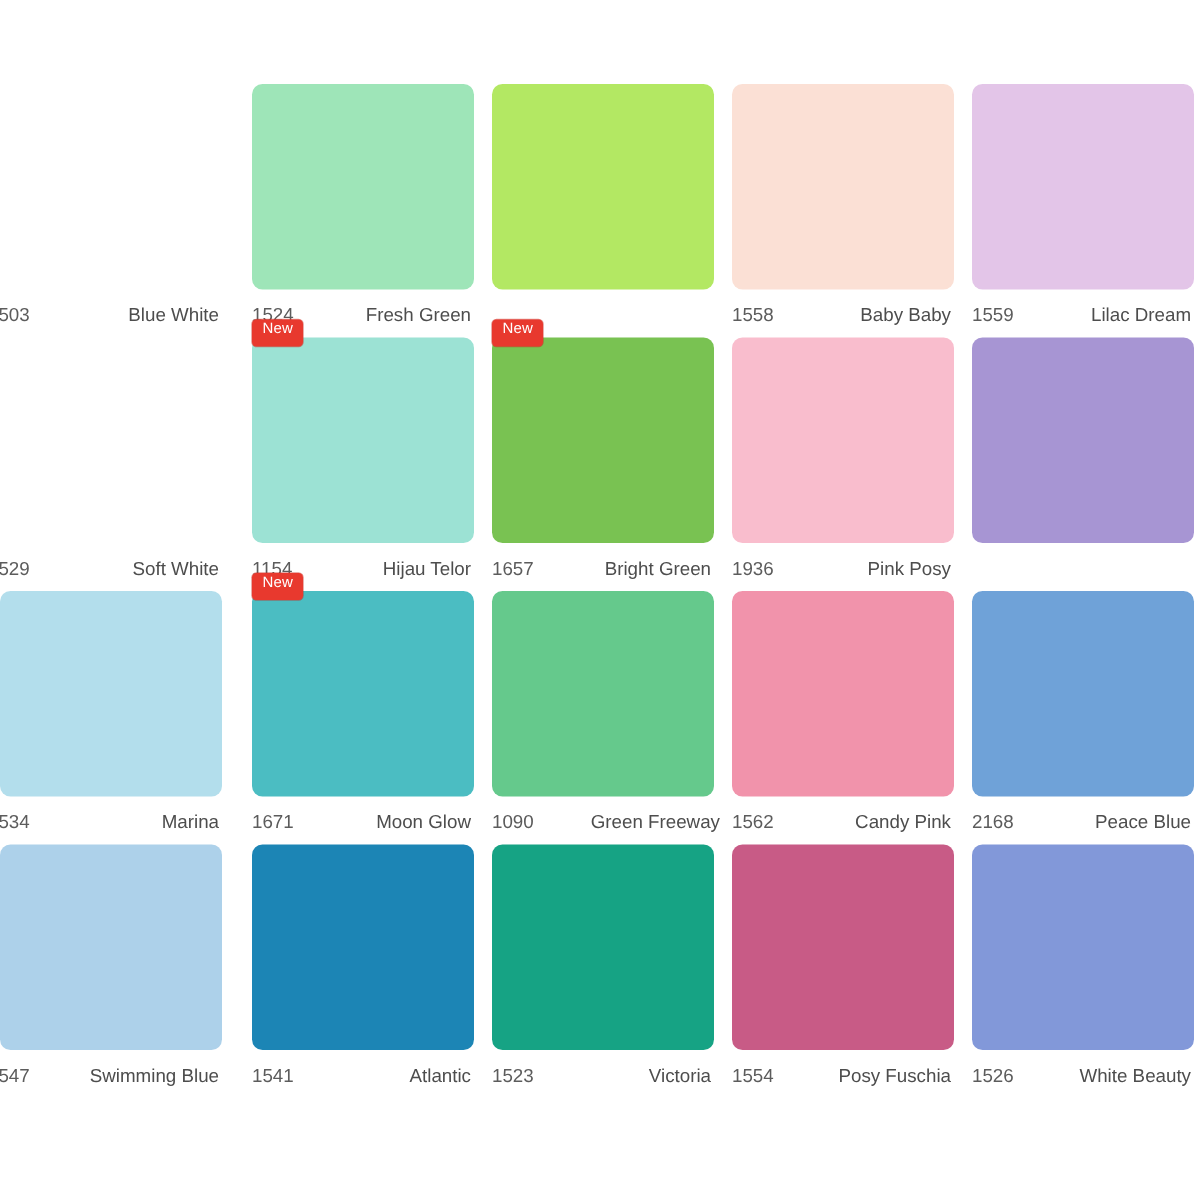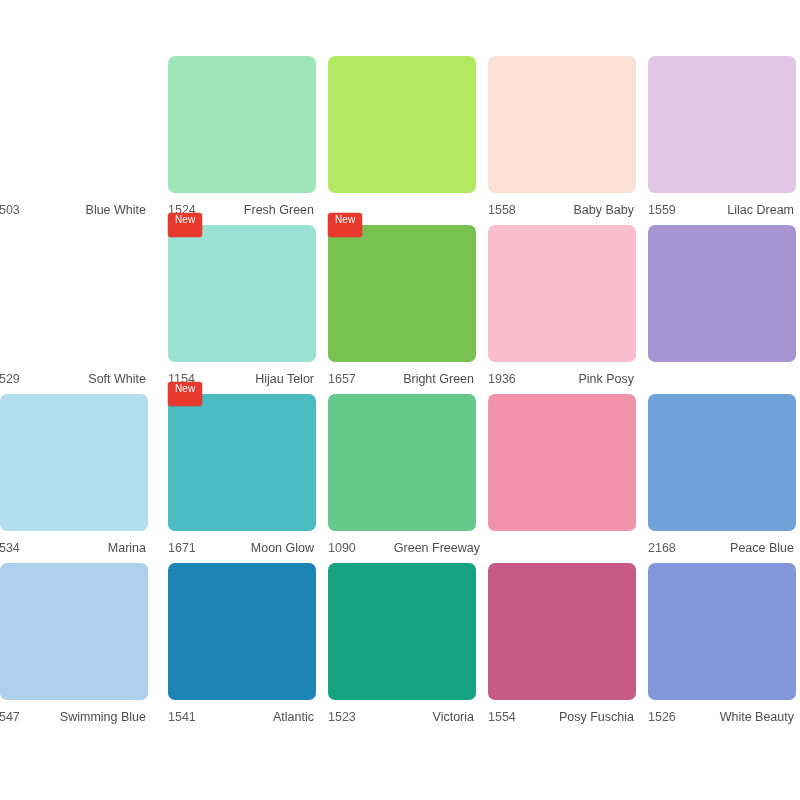--- a/index.html
+++ b/index.html
@@ -50,21 +50,21 @@
     height: 15px;
     z-index: 5;
   }
 
   .badge {
     display: inline-block;
     background: #e8392e;
     color: #ffffff;
     font-size: 10px;
     line-height: 14px;
-    height: 24px;
+    height: 18px;
     padding: 0 7px;
     border-radius: 3px;
     font-family: "Liberation Sans", sans-serif;
     letter-spacing: 0.1px;
     box-shadow: 0 0 0 0.5px rgba(200,40,30,0.5);
   }
 
   .swatch {
     position: absolute;
     left: 8px;
@@ -205,20 +205,24 @@
         <div class="badge-slot"></div>
         <div class="swatch" style="background: rgb(101, 201, 140);"></div>
         <div class="label-row">
           <span class="code">1090</span>
           <span class="name">Green Freeway</span>
         </div>
       </div>
       <div class="cell">
         <div class="badge-slot"></div>
         <div class="swatch" style="background: rgb(241, 147, 171);"></div>
+        <div class="label-row">
+          <span class="code">1562</span>
+          <span class="name">Candy Pink</span>
+        </div>
       </div>
       <div class="cell">
         <div class="badge-slot"></div>
         <div class="swatch" style="background: rgb(111, 162, 216);"></div>
         <div class="label-row">
           <span class="code">2168</span>
           <span class="name">Peace Blue</span>
         </div>
       </div>
       <div class="cell">

